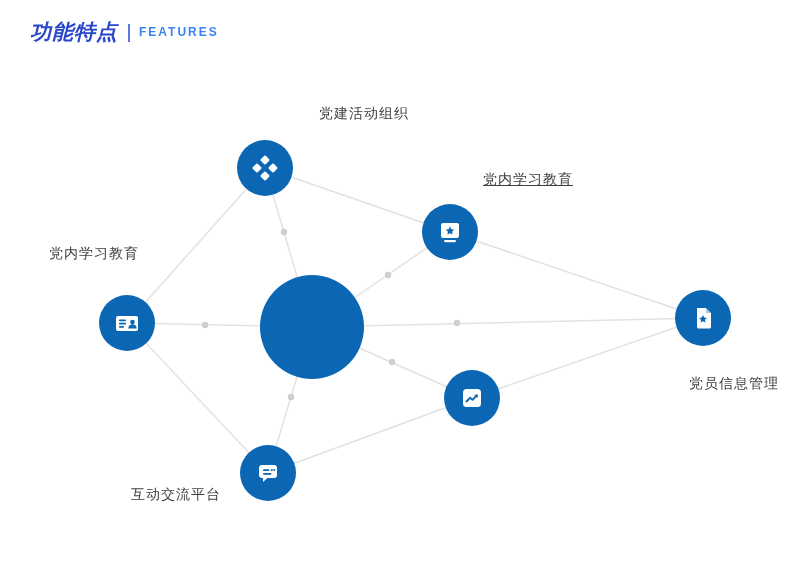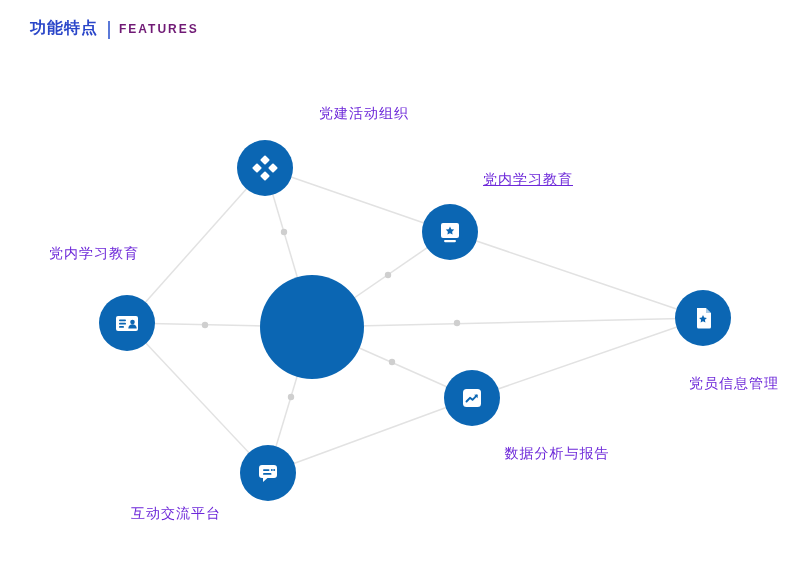--- a/index.html
+++ b/index.html
@@ -8,26 +8,26 @@
     font-family: "Liberation Sans", "DejaVu Sans", sans-serif;
     width: 806px; height: 563px; overflow: hidden;
   }
   .stage { position: relative; width: 806px; height: 563px; background: #ffffff; }
 
   
   .title-row {
     position: absolute; left: 30px; top: 18px;
     display: flex; align-items: center;
   }
-  .title-cn { font-size: 16px; font-weight: bold; color: #2a46c9; letter-spacing: 1px; }
+  .title-cn { font-size: 21px; font-weight: bold; color: #2a46c9; letter-spacing: 1px; font-style: italic; }
   .title-divider {
     width: 2px; height: 18px; background: #5b79d8;
     margin: 0 9px 0 10px; transform: translateY(1px);
   }
-  .title-en { font-size: 12px; color: #701a75; letter-spacing: 2px; font-weight: bold; }
+  .title-en { font-size: 12px; color: #3b82f6; letter-spacing: 2px; font-weight: bold; }
 
   
   .diagram { position: absolute; left: 0; top: 0; width: 806px; height: 563px; }
   .lines-layer { position: absolute; left: 0; top: 0; z-index: 0; }
 
   .center-circle {
     position: absolute; left: 260px; top: 275px;
     width: 104px; height: 104px; border-radius: 50%;
     background: #0b66b3; z-index: 2;
   }
@@ -35,39 +35,39 @@
   .node {
     position: absolute; width: 56px; height: 56px; border-radius: 50%;
     background: #0b66b3; z-index: 3;
     display: flex; align-items: center; justify-content: center;
   }
   .node svg { display: block; }
 
   .node-label {
     position: absolute; z-index: 4;
     transform: translateX(-50%);
-    font-size: 14px; color: #6d28d9; white-space: nowrap;
+    font-size: 14px; color: #404040; white-space: nowrap;
     letter-spacing: 1px;
   }
 
   
   .node-activity  { left: 237px; top: 140px; }
   .node-learning  { left: 422px; top: 204px; }
   .node-member    { left:  99px; top: 295px; }
   .node-openness  { left: 675px; top: 290px; }
   .node-analytics { left: 444px; top: 370px; }
   .node-chat      { left: 240px; top: 445px; }
 
   
   .label-activity  { left: 364px; top: 105px; }
   .label-learning  { left: 528px; top: 171px; text-decoration: underline; }
   .label-member    { left:  94px; top: 245px; }
   .label-openness  { left: 734px; top: 375px; }
   .label-analytics { left: 557px; top: 445px; }
-  .label-chat      { left: 176px; top: 505px; }
+  .label-chat      { left: 176px; top: 486px; }
 </style>
 </head>
 <body>
 
 <div class="stage">
 
   <div class="title-row">
     <span class="title-cn">功能特点</span>
     <span class="title-divider"></span>
     <span class="title-en">FEATURES</span>
@@ -156,21 +156,20 @@
 
     <div class="node node-analytics">
       <span>
         <svg width="28" height="28" viewBox="0 0 28 28">
           <rect x="5" y="5" width="18" height="18" rx="3.5" fill="#ffffff"></rect>
           <polyline points="8.5,17.5 12,13.8 14.5,15.8 18.6,11.6" fill="none" stroke="#0b66b3" stroke-width="1.9" stroke-linecap="round" stroke-linejoin="round"></polyline>
           <polygon fill="#0b66b3" points="19.6,10.6 19.6,14.2 16.2,10.8"></polygon>
         </svg>
       </span>
     </div>
-    <div class="node-label label-analytics">数据分析与报告</div>
 
     <div class="node node-chat">
       <span>
         <svg width="28" height="28" viewBox="0 0 28 28">
           <path d="M8 6 h12 a3 3 0 0 1 3 3 v7 a3 3 0 0 1 -3 3 h-6.5 l-4.5 4 v-4 H8 a3 3 0 0 1 -3 -3 V9 a3 3 0 0 1 3 -3 z" fill="#ffffff"></path>
           <g fill="#0b66b3">
             <rect x="9" y="10.2" width="6.5" height="1.8" rx="0.9"></rect>
             <circle cx="17.8" cy="11.1" r="1"></circle>
             <circle cx="20.2" cy="11.1" r="1"></circle>
             <rect x="9" y="14" width="8.5" height="1.8" rx="0.9"></rect>

